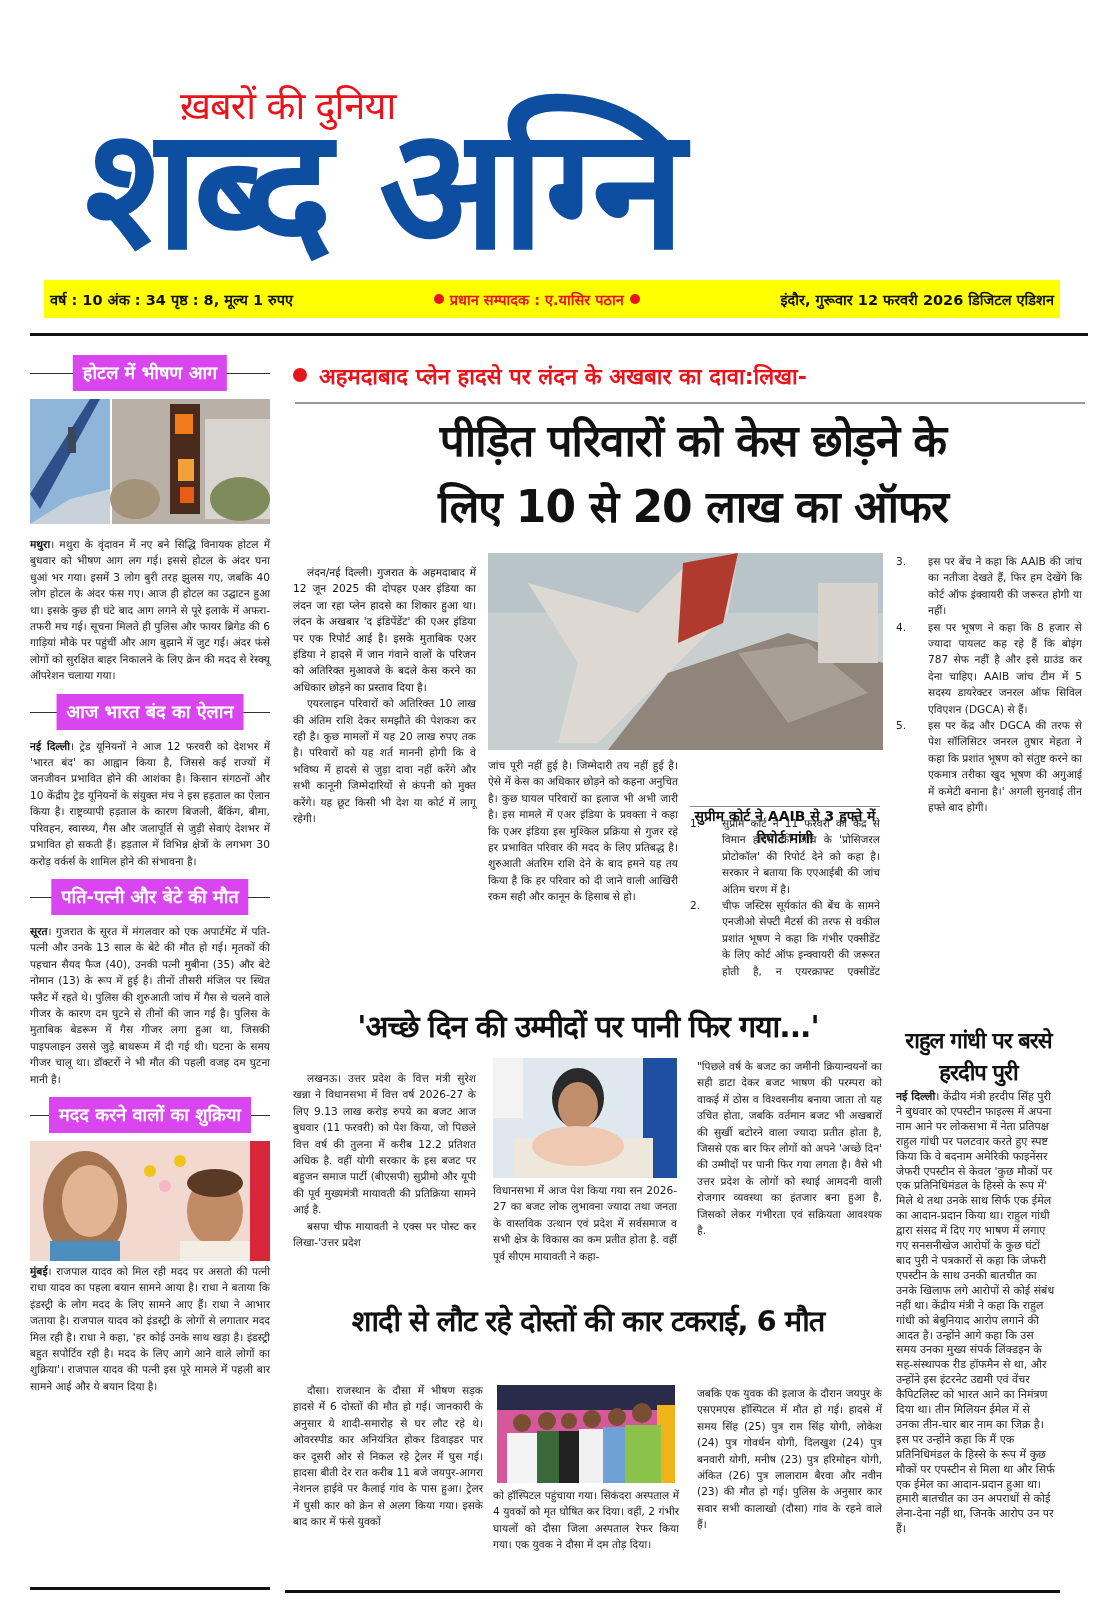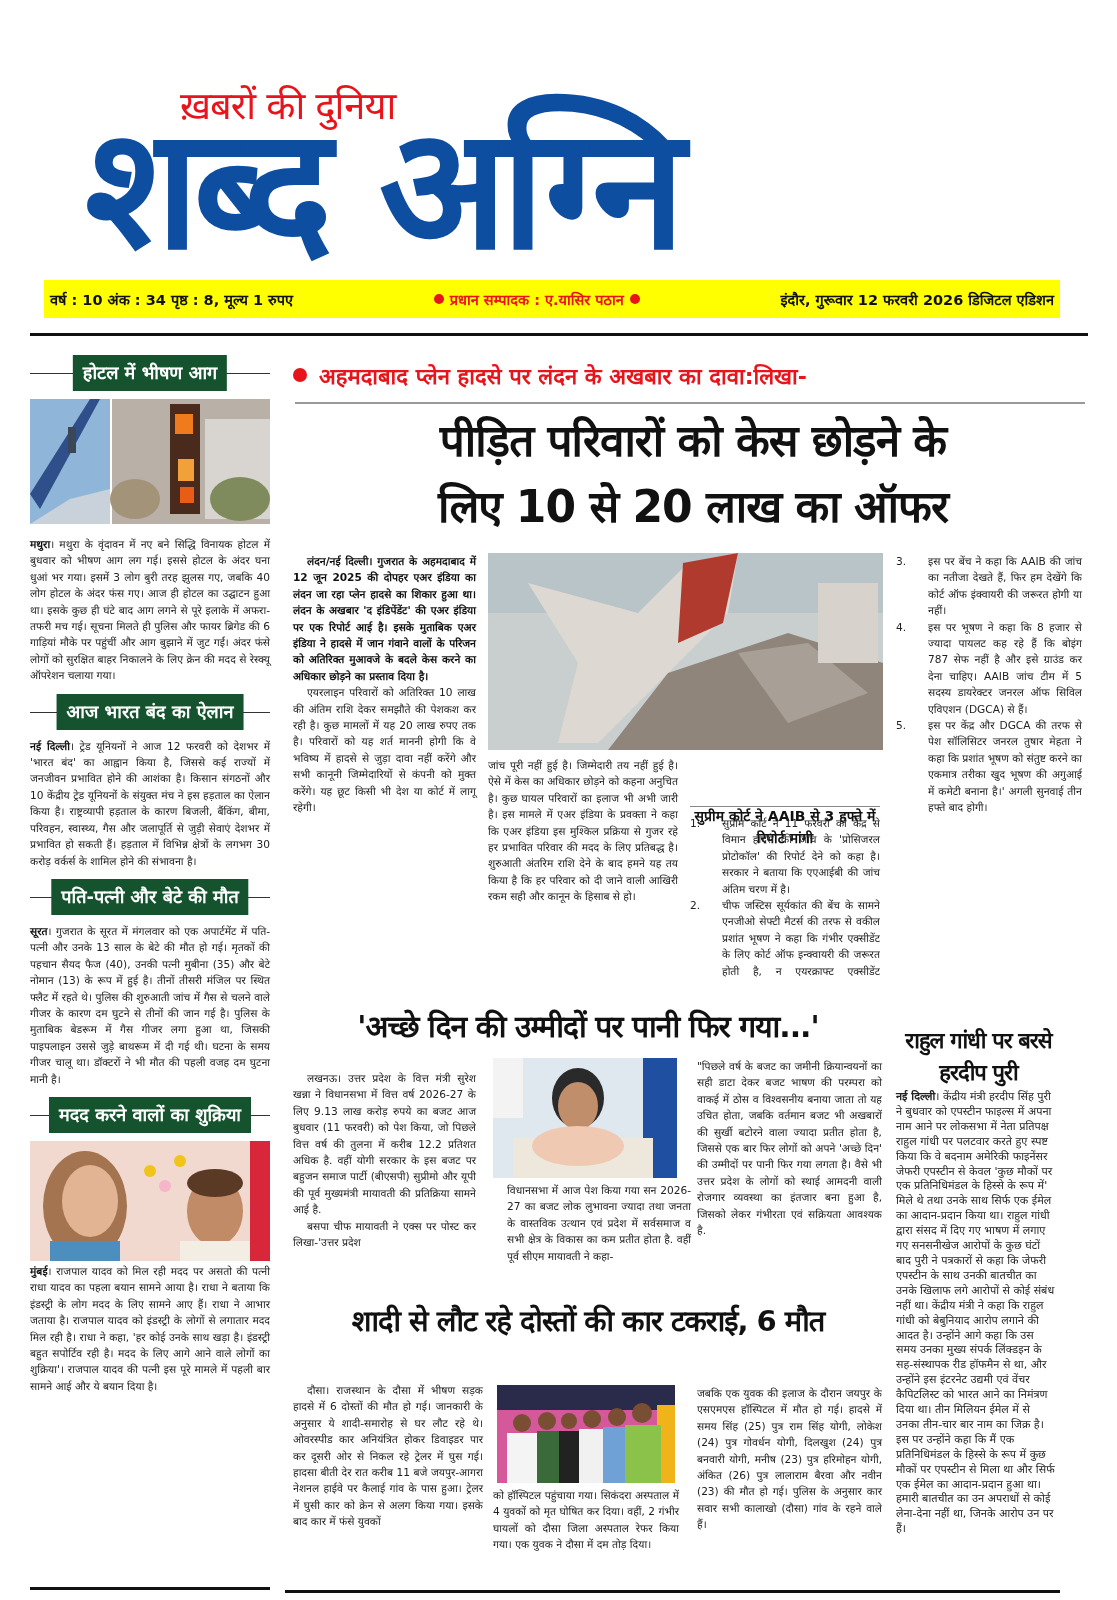--- a/index.html
+++ b/index.html
@@ -14,21 +14,21 @@
   .infobar .editor { color: #e8141b; display: flex; align-items: center; gap: 6px; }
   .dot { display: inline-block; width: 10px; height: 10px; border-radius: 50%; background: #e8141b; }
 
   
   .rule-h { position: absolute; height: 3px; background: #111; }
 
   
   .col-left { position: absolute; left: 30px; top: 345px; width: 240px; }
   .sec-head { position: relative; height: 36px; margin: 10px 0 8px; }
   .sec-head::before { content: ""; position: absolute; left: 0; right: 0; top: 50%; height: 1px; background: #333; }
-  .sec-head span { position: absolute; left: 50%; transform: translateX(-50%); top: 0; height: 36px; background: #14532d; color: #fff; font-weight: bold; font-size: 18px; padding: 0 10px; line-height: 36px; white-space: nowrap; }
+  .sec-head span { position: absolute; left: 50%; transform: translateX(-50%); top: 0; height: 36px; background: #d946ef; color: #fff; font-weight: bold; font-size: 18px; padding: 0 10px; line-height: 36px; white-space: nowrap; }
   .photo { width: 100%; position: relative; overflow: hidden; }
   .body-text { font-size: 10.6px; line-height: 16.4px; text-align: justify; color: #222; }
   .body-text b { color: #111; }
 
   
   .kicker { position: absolute; left: 293px; top: 360px; font-size: 22px; color: #e8141b; font-weight: bold; white-space: nowrap; display: flex; align-items: center; gap: 12px; }
   .kicker-rule { position: absolute; left: 295px; top: 402px; width: 790px; height: 2px; background: #999; }
   .headline { position: absolute; left: 293px; top: 408px; width: 800px; font-size: 44px; font-weight: bold; line-height: 66px; color: #111; text-align: center; letter-spacing: -1px; }
 
   .col { position: absolute; font-size: 10.6px; line-height: 16.4px; text-align: justify; }
@@ -131,21 +131,21 @@
   <span class="dot" style="width:14px;height:14px;"></span>
   <span>अहमदाबाद प्लेन हादसे पर लंदन के अखबार का दावा:लिखा-</span>
 </div>
 <div class="kicker-rule"></div>
 <h1 class="headline">
   <span style="display:block">पीड़ित परिवारों को केस छोड़ने के</span>
   <span style="display:block">लिए 10 से 20 लाख का ऑफर</span>
 </h1>
 
 <div class="col" style="left:293px;top:553px;width:183px;">
-  <p class="indent" style="font-weight:bold;color:#111;">लंदन/नई दिल्ली। गुजरात के अहमदाबाद में 12 जून 2025 की दोपहर एअर इंडिया का लंदन जा रहा प्लेन हादसे का शिकार हुआ था। लंदन के अखबार 'द इंडिपेंडेंट' की एअर इंडिया पर एक रिपोर्ट आई है। इसके मुताबिक एअर इंडिया ने हादसे में जान गंवाने वालों के परिजन को अतिरिक्त मुआवजे के बदले केस करने का अधिकार छोड़ने का प्रस्ताव दिया है।</p>
+  <p class="indent" style="font-weight:normal;color:#111;margin-top:11px;">लंदन/नई दिल्ली। गुजरात के अहमदाबाद में 12 जून 2025 की दोपहर एअर इंडिया का लंदन जा रहा प्लेन हादसे का शिकार हुआ था। लंदन के अखबार 'द इंडिपेंडेंट' की एअर इंडिया पर एक रिपोर्ट आई है। इसके मुताबिक एअर इंडिया ने हादसे में जान गंवाने वालों के परिजन को अतिरिक्त मुआवजे के बदले केस करने का अधिकार छोड़ने का प्रस्ताव दिया है।</p>
   <p class="indent">एयरलाइन परिवारों को अतिरिक्त 10 लाख की अंतिम राशि देकर समझौते की पेशकश कर रही है। कुछ मामलों में यह 20 लाख रुपए तक है। परिवारों को यह शर्त माननी होगी कि वे भविष्य में हादसे से जुड़ा दावा नहीं करेंगे और सभी कानूनी जिम्मेदारियों से कंपनी को मुक्त करेंगे। यह छूट किसी भी देश या कोर्ट में लागू रहेगी।</p>
 </div>
 
 <div class="photo" style="position:absolute;left:488px;top:553px;width:395px;height:197px;">
   <svg width="395" height="197" viewBox="0 0 395 197">
     <rect width="395" height="197" fill="#c9cfcf"></rect>
     <rect x="0" y="0" width="395" height="60" fill="#b9c4c8"></rect>
     <polygon points="40,30 150,60 200,10 250,0 240,60 180,120 110,190 70,190 90,110" fill="#ddd8d2"></polygon>
     <polygon points="195,10 250,0 235,70 190,90" fill="#b03a2e"></polygon>
     <polygon points="180,120 300,80 395,110 395,197 120,197" fill="#8f857a"></polygon>
@@ -191,21 +191,21 @@
     <rect width="184" height="120" fill="#dfe7ef"></rect>
     <rect x="150" y="0" width="34" height="120" fill="#1f4fa0"></rect>
     <rect x="0" y="0" width="30" height="60" fill="#f3f3f3"></rect>
     <ellipse cx="85" cy="40" rx="26" ry="30" fill="#2a2a2a"></ellipse>
     <ellipse cx="85" cy="48" rx="20" ry="24" fill="#c08e6b"></ellipse>
     <rect x="20" y="80" width="140" height="40" fill="#eee7dc"></rect>
     <ellipse cx="85" cy="88" rx="46" ry="20" fill="#f0c9b2"></ellipse>
   </svg>
 </div>
 
-<div class="col" style="left:507px;top:1182px;width:184px;">
+<div class="col" style="left:493px;top:1182px;width:184px;">
   <p>विधानसभा में आज पेश किया गया सन 2026-27 का बजट लोक लुभावना ज्यादा तथा जनता के वास्तविक उत्थान एवं प्रदेश में सर्वसमाज व सभी क्षेत्र के विकास का कम प्रतीत होता है. वहीं पूर्व सीएम मायावती ने कहा-</p>
 </div>
 
 <div class="col" style="left:697px;top:1058px;width:185px;">
   <p>"पिछले वर्ष के बजट का जमीनी क्रियान्वयनों का सही डाटा देकर बजट भाषण की परम्परा को वाकई में ठोस व विश्वसनीय बनाया जाता तो यह उचित होता, जबकि वर्तमान बजट भी अखबारों की सुर्खी बटोरने वाला ज्यादा प्रतीत होता है, जिससे एक बार फिर लोगों को अपने 'अच्छे दिन' की उम्मीदों पर पानी फिर गया लगता है। वैसे भी उत्तर प्रदेश के लोगों को स्थाई आमदनी वाली रोजगार व्यवस्था का इंतजार बना हुआ है, जिसको लेकर गंभीरता एवं सक्रियता आवश्यक है.</p>
 </div>
 
 <h2 class="sec3-head">शादी से लौट रहे दोस्तों की कार टकराई, 6 मौत</h2>
 
 <div class="col" style="left:293px;top:1382px;width:190px;">

